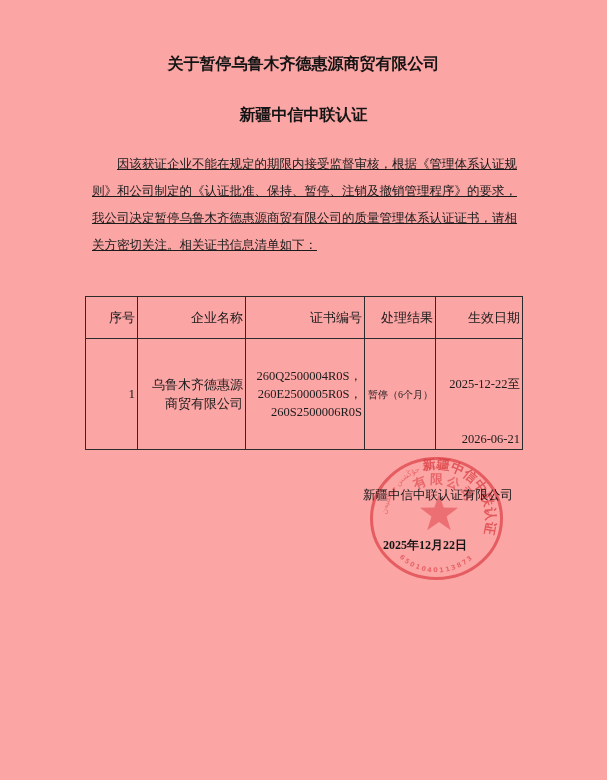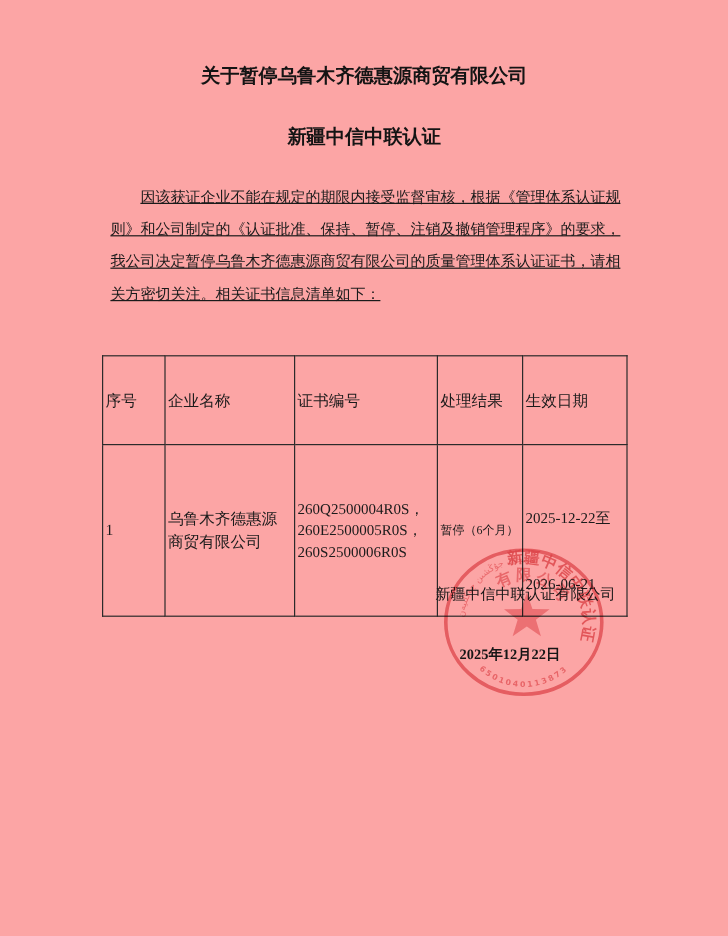--- a/index.html
+++ b/index.html
@@ -16,21 +16,21 @@
   .t2{top:105px;}
   .body-text{
     position:absolute;top:151px;left:92px;width:425px;margin:0;
     font-size:12.5px;line-height:27px;text-align:justify;text-indent:2em;color:#1b1b1b;text-decoration:underline;
   }
   .cert-table{
     position:absolute;top:296px;left:85px;border-collapse:collapse;table-layout:fixed;
     font-size:13px;color:#1b1b1b;
   }
   .cert-table td{
-    border:1.5px solid #2b2b2b;text-align:left;vertical-align:middle;padding:16px 2px;
+    border:1.5px solid #2b2b2b;text-align:right;vertical-align:middle;padding:0 2px;
     overflow:hidden;
   }
   .cert-table tr.header-row td{height:41px;font-size:13px;}
   .cert-table tr.data-row td{height:57px;}
   .col-seq{width:52px;}
   .col-company{width:108px;}
   .col-cert{width:119px;}
   .col-result{width:71px;}
   .col-date{width:87px;}
   .cell-company{font-size:13px;line-height:19px;}

